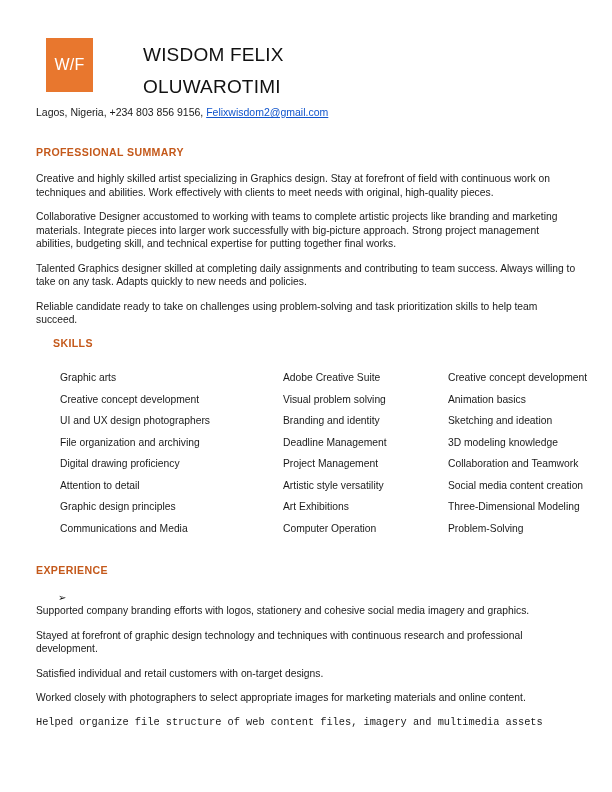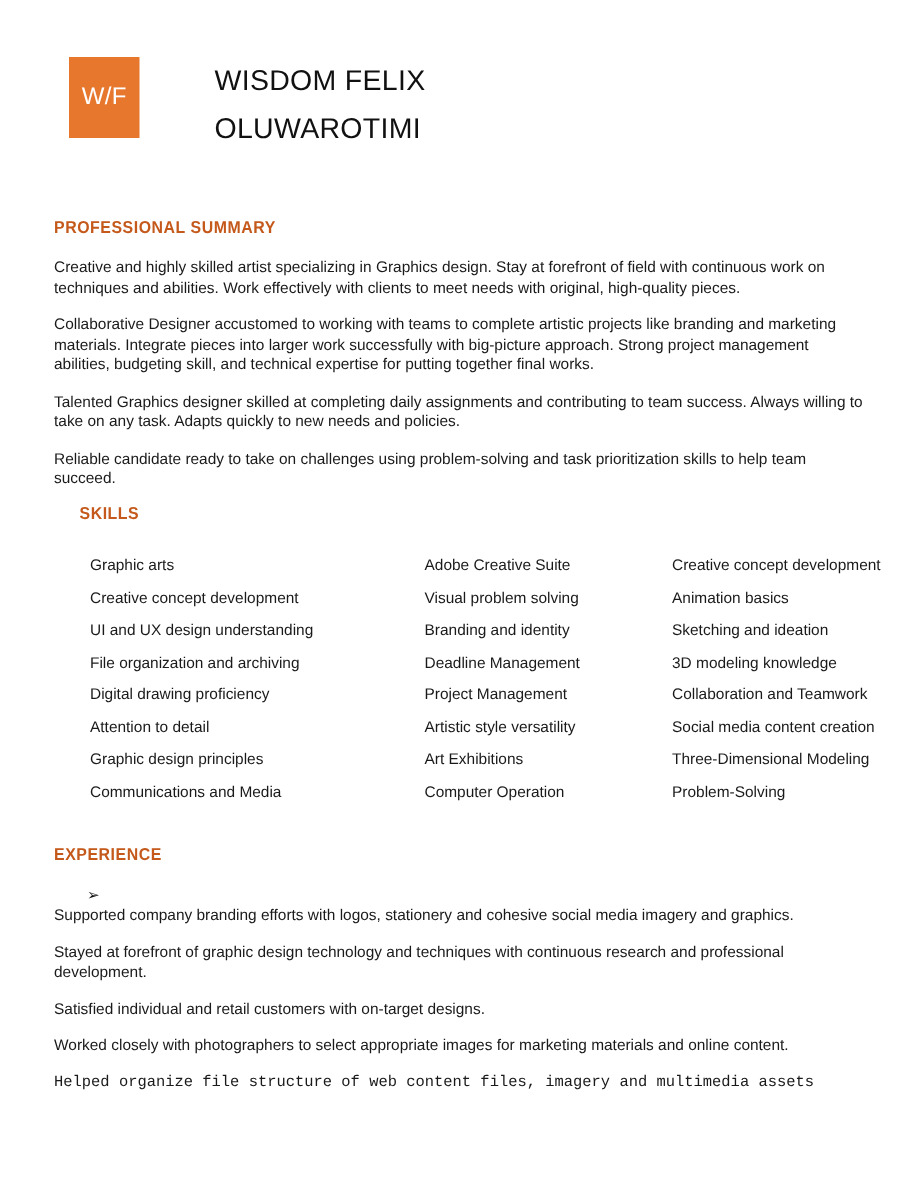--- a/index.html
+++ b/index.html
@@ -149,20 +149,21 @@
   <div class="header">
     <div class="monogram">
       <span>W/F</span>
     </div>
     <div class="name-block">
       <div class="name-line">WISDOM FELIX</div>
       <div class="name-line">OLUWAROTIMI</div>
     </div>
   </div>
 
+  <div class="contact"><span>Lagos, Nigeria, +234 803 856 9156, </span><a href="#">Felixwisdom2@gmail.com</a></div>
 
   <div id="summary-section">
     <div class="section-title">PROFESSIONAL SUMMARY</div>
     <div id="summary-body">
       <p class="para">Creative and highly skilled artist specializing in Graphics design. Stay at forefront of field with continuous work on techniques and abilities. Work effectively with clients to meet needs with original, high-quality pieces.</p>
       <p class="para">Collaborative Designer accustomed to working with teams to complete artistic projects like branding and marketing materials. Integrate pieces into larger work successfully with big-picture approach. Strong project management abilities, budgeting skill, and technical expertise for putting together final works.</p>
       <p class="para">Talented Graphics designer skilled at completing daily assignments and contributing to team success. Always willing to take on any task. Adapts quickly to new needs and policies.</p>
       <p class="para">Reliable candidate ready to take on challenges using problem-solving and task prioritization skills to help team succeed.</p>
     </div>
   </div>
@@ -172,21 +173,21 @@
     <div class="skills-grid">
 
       <div class="skill-cell">Graphic arts</div>
       <div class="skill-cell">Adobe Creative Suite</div>
       <div class="skill-cell">Creative concept development</div>
 
       <div class="skill-cell">Creative concept development</div>
       <div class="skill-cell">Visual problem solving</div>
       <div class="skill-cell">Animation basics</div>
 
-      <div class="skill-cell">UI and UX design understanding</div>
+      <div class="skill-cell">UI and UX design photographers</div>
       <div class="skill-cell">Branding and identity</div>
       <div class="skill-cell">Sketching and ideation</div>
 
       <div class="skill-cell">File organization and archiving</div>
       <div class="skill-cell">Deadline Management</div>
       <div class="skill-cell">3D modeling knowledge</div>
 
       <div class="skill-cell">Digital drawing proficiency</div>
       <div class="skill-cell">Project Management</div>
       <div class="skill-cell">Collaboration and Teamwork</div>

